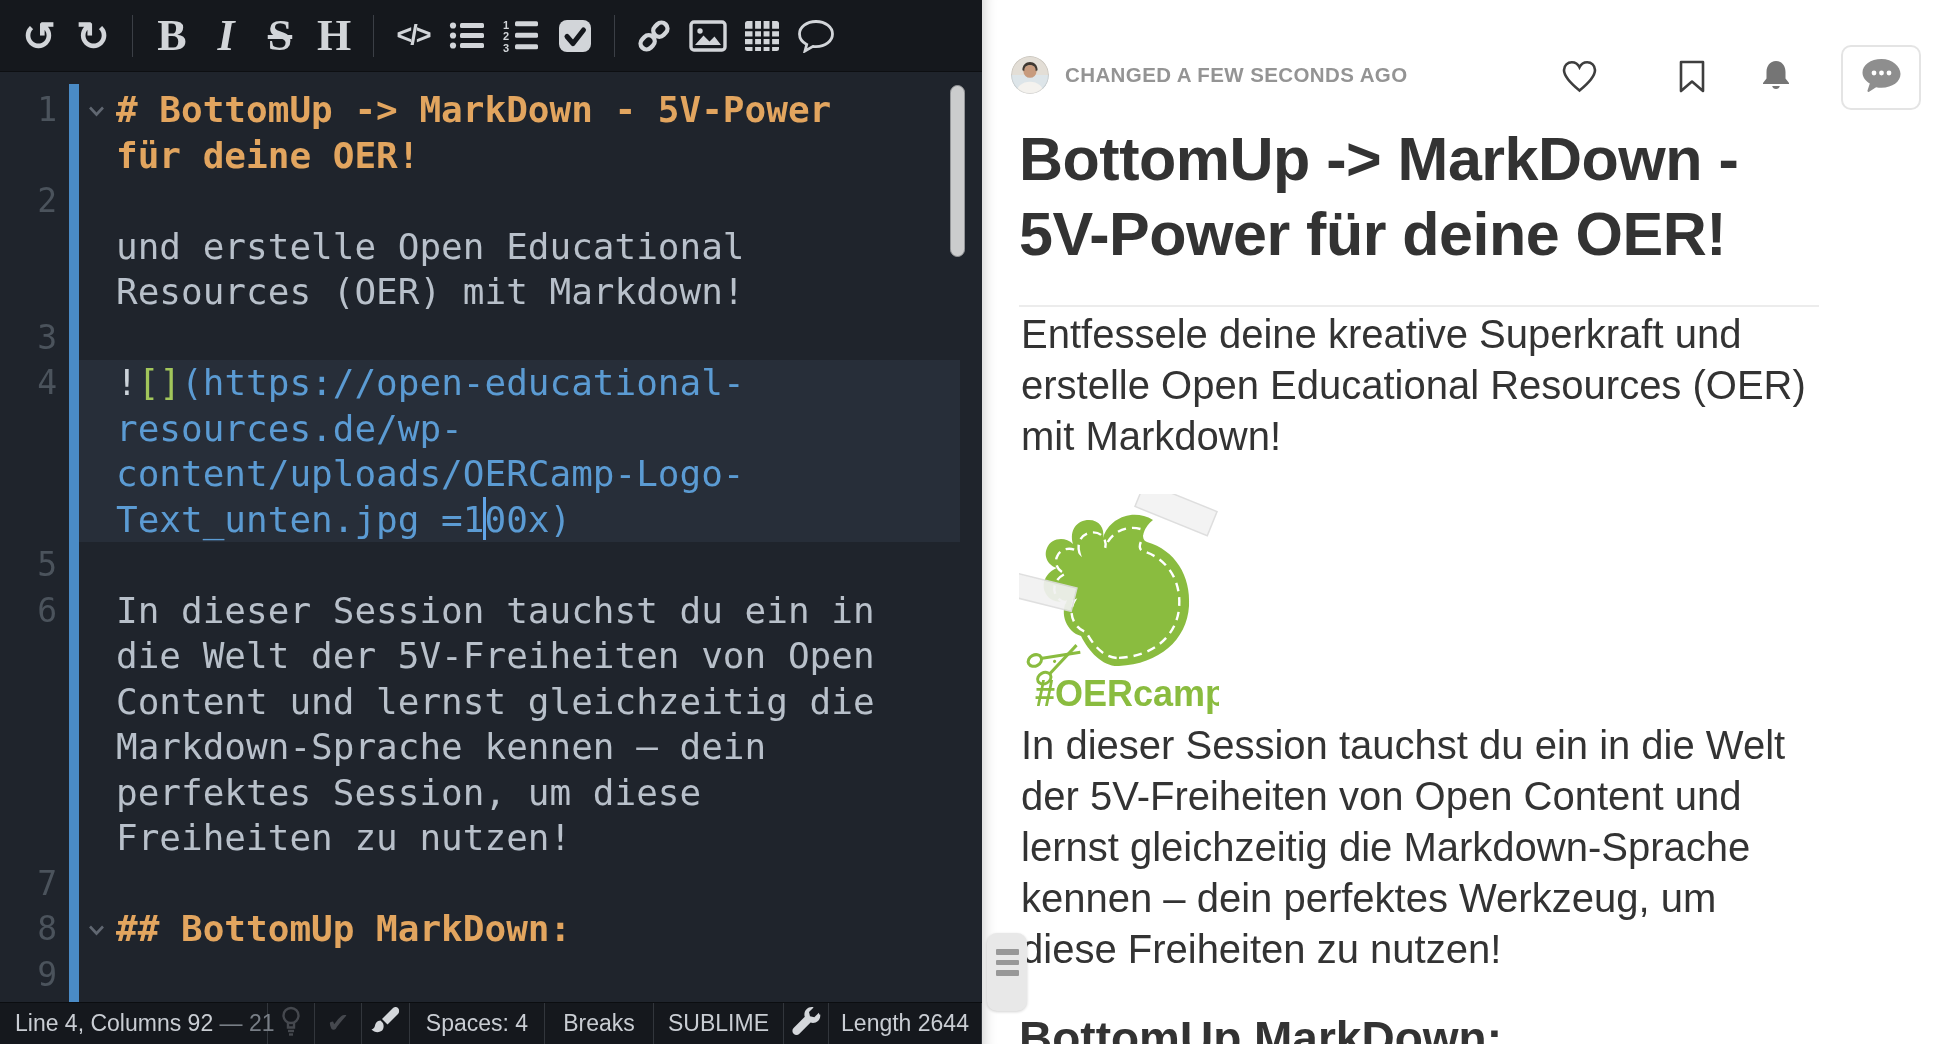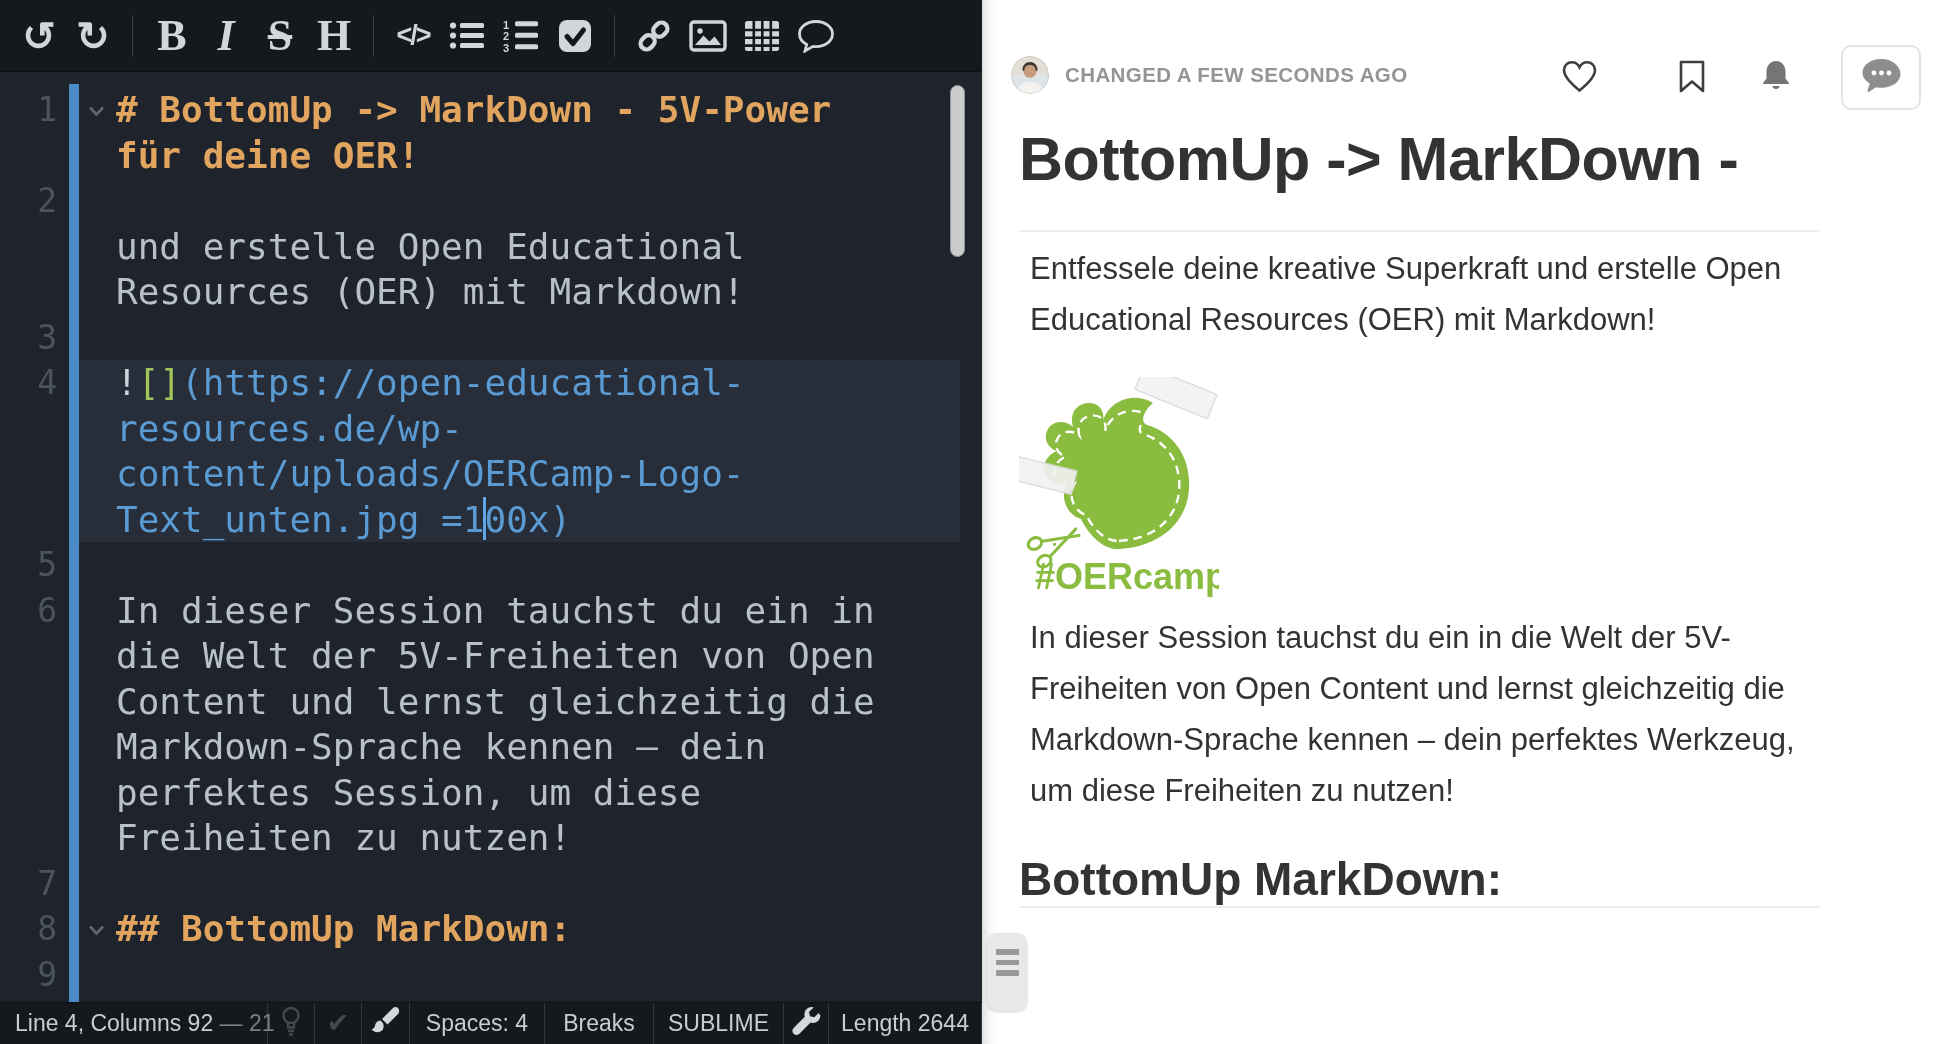--- a/index.html
+++ b/index.html
@@ -45,21 +45,21 @@
   .changed{position:absolute;left:82px;top:56px;height:38px;display:flex;align-items:center;font-size:20.5px;font-weight:bold;color:#949494;letter-spacing:.4px;}
   .hicon{position:absolute;top:60px;cursor:pointer;}
   .hicon.heart{left:578px;}
   .hicon.bm{left:694px;top:59px;}
   .hicon.bell{left:776px;top:58px;}
   .comment-btn{position:absolute;left:858px;top:45px;width:80px;height:65px;border:2px solid #e4e4e4;border-radius:10px;background:#fff;display:flex;align-items:center;justify-content:center;cursor:pointer;}
 
   .pcontent{position:absolute;left:36px;top:0;width:800px;color:#333;}
   .pcontent h1{margin:122px 0 0;font-size:61px;line-height:75px;font-weight:bold;letter-spacing:-.5px;padding-bottom:33px;border-bottom:2px solid #ececec;}
   .pcontent h1 .tl{display:block;}
-  .pcontent p{margin:11px;font-size:31px;line-height:51px;}
+  .pcontent p{margin:2px;font-size:40px;line-height:51px;}
   .p1{margin-top:30px;}
   .logo{margin-top:32px;width:200px;}
   .p2{margin-top:40px;}
   .pcontent h2{margin:36px 0 0;font-size:46px;line-height:54px;font-weight:bold;border-bottom:2px solid #ececec;}
 
   .toc-handle{position:absolute;left:4px;top:933px;width:40px;height:78px;background:#e8e8e8;border-radius:10px;box-shadow:0 1px 3px rgba(0,0,0,.18);display:flex;flex-direction:column;padding:16px 0 0 9px;gap:5px;cursor:pointer;z-index:5;}
   .hline{width:23px;height:5.5px;background:#989898;border-radius:1px;}
 </style>
 </head>
 <body>
@@ -324,20 +324,21 @@
             <circle cx="13.5" cy="16" r="2.4" fill="#fff"></circle>
             <circle cx="21" cy="16" r="2.4" fill="#fff"></circle>
             <circle cx="28.5" cy="16" r="2.4" fill="#fff"></circle>
           </svg>
       </span>
     </div>
 
     <div class="pcontent">
       <h1>
           <span class="tl">BottomUp -&gt; MarkDown -</span>
+          <span class="tl">5V-Power für deine OER!</span>
         </h1>
       <p class="p1">Entfessele deine kreative Superkraft und erstelle Open Educational Resources (OER) mit Markdown!</p>
 
       <div class="logo">
         <svg width="200" height="220" viewBox="0 0 200 220">
           <path d="M100 172 C 140 170 168 146 170 112 C 172 82 156 56 128 48 C 120 45 126 32 134 26 C 114 14 90 24 84 44 C 86 34 80 26 70 26 C 58 26 50 36 54 50 C 46 42 32 44 28 54 C 24 63 30 72 38 74 C 28 78 22 88 26 98 C 30 107 40 110 48 106 C 40 120 48 138 62 142 C 70 158 84 173 100 172 Z" fill="#8abc3f"></path>
           <path d="M100 172 C 140 170 168 146 170 112 C 172 82 156 56 128 48 C 120 45 126 32 134 26 C 114 14 90 24 84 44 C 86 34 80 26 70 26 C 58 26 50 36 54 50 C 46 42 32 44 28 54 C 24 63 30 72 38 74 C 28 78 22 88 26 98 C 30 107 40 110 48 106 C 40 120 48 138 62 142 C 70 158 84 173 100 172 Z" transform="translate(14,16) scale(0.86)" fill="none" stroke="#ffffff" stroke-width="2.8" stroke-dasharray="10 7"></path>
           <rect x="118" y="2" width="78" height="26" fill="#f3f3f3" stroke="#dddddd" stroke-width="1.5" transform="rotate(22 157 15)" opacity="0.95"></rect>
           <rect x="-8" y="86" width="64" height="24" fill="#f1f1f1" stroke="#dddddd" stroke-width="1.5" transform="rotate(14 24 98)" opacity="0.92"></rect>
           <g transform="rotate(-28 40 165)" stroke="#8abc3f" stroke-width="3" fill="none">

